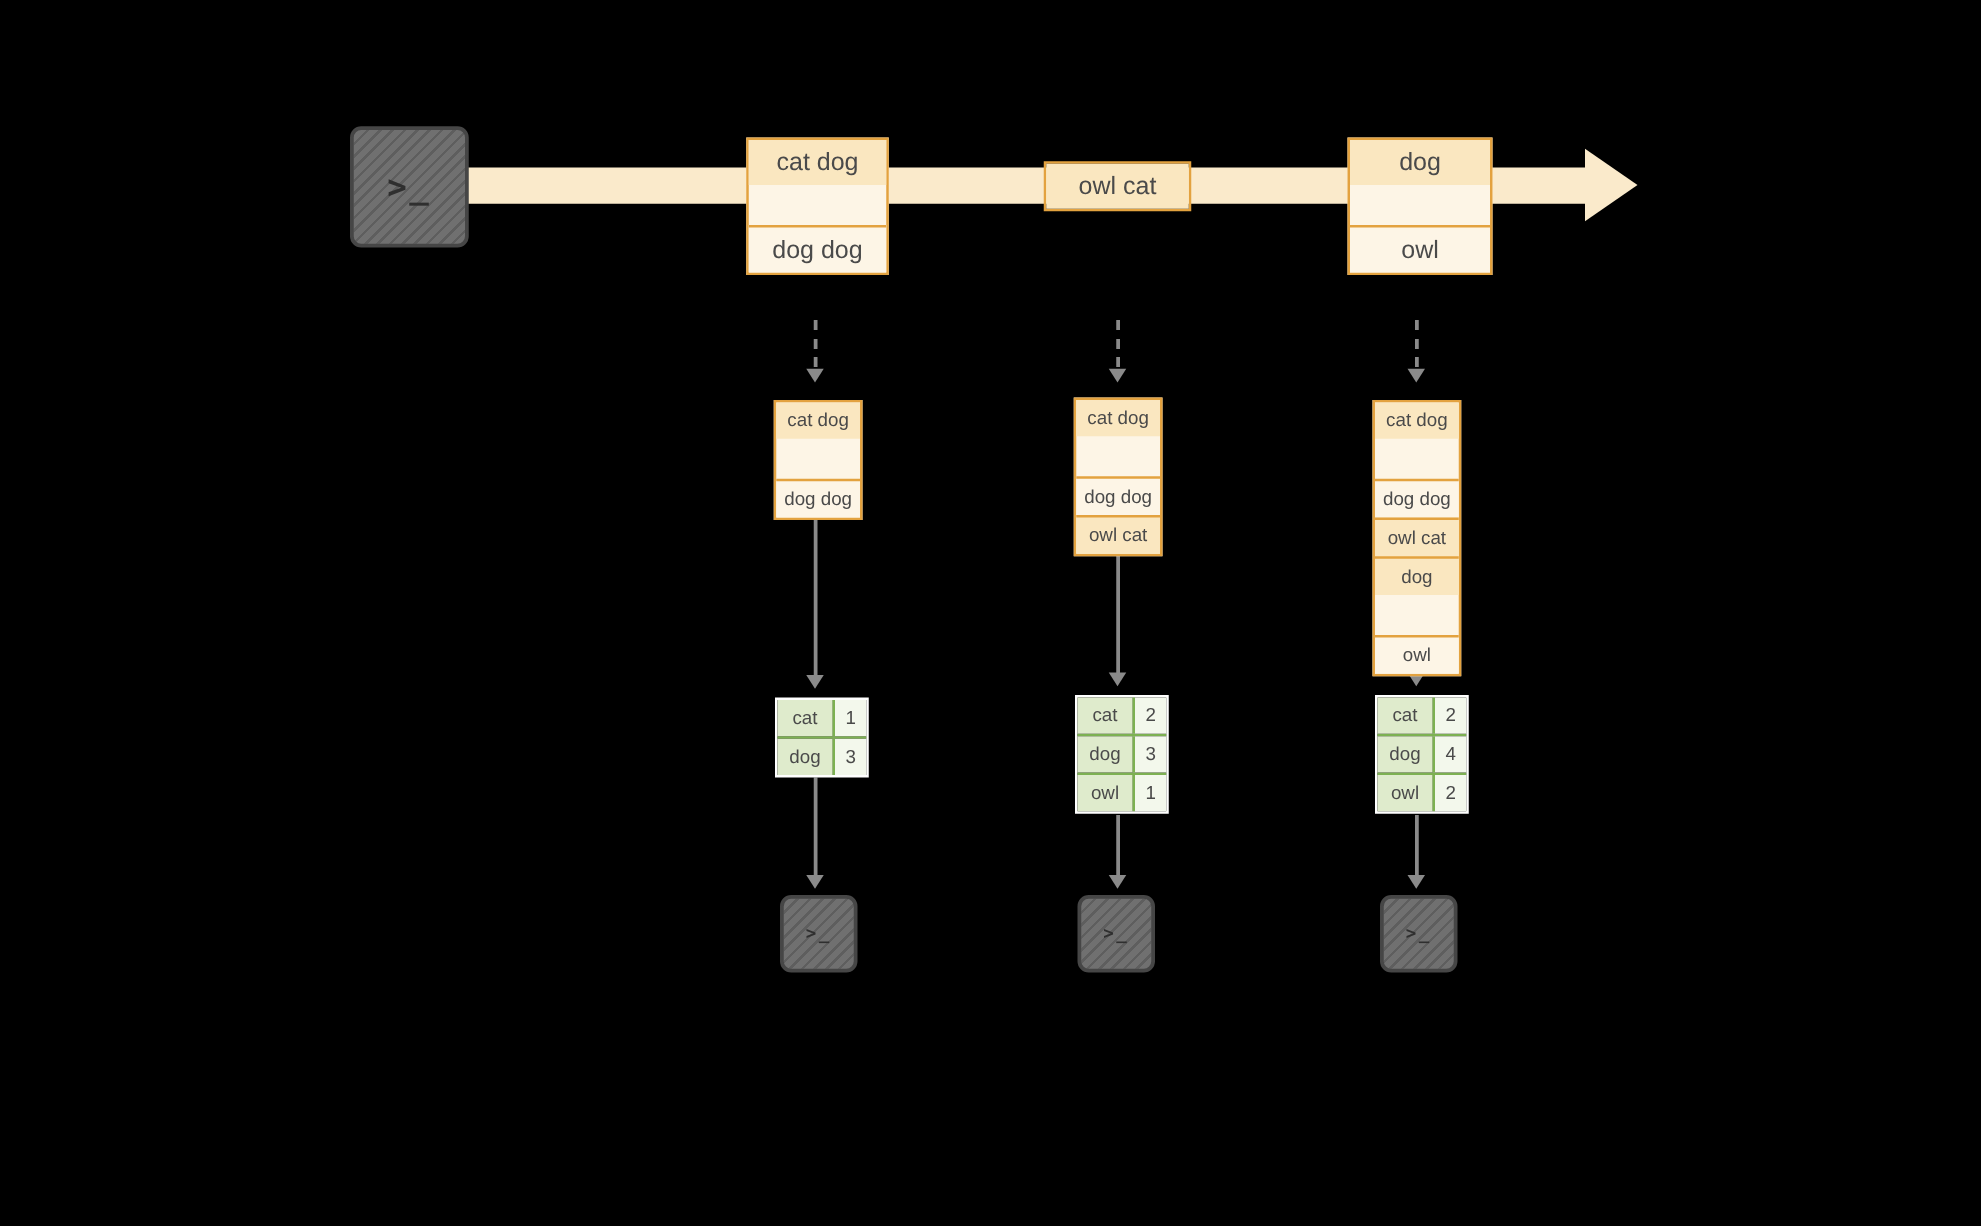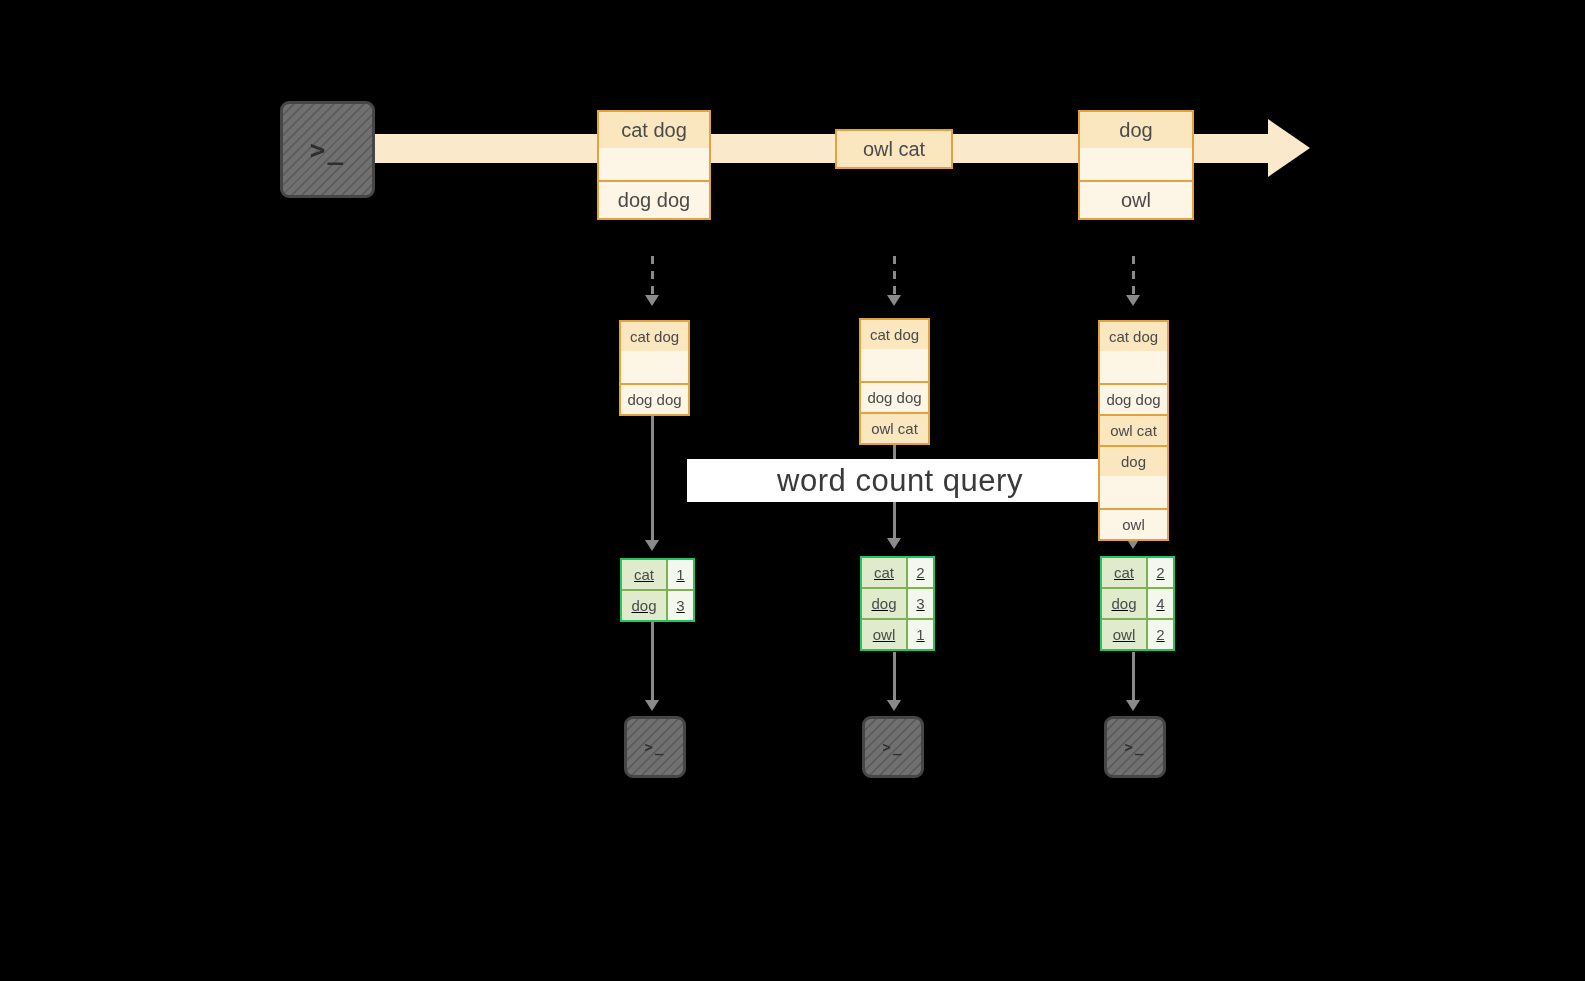--- a/index.html
+++ b/index.html
@@ -19,21 +19,21 @@
     font-size:20px;color:#4A4A4A;border-top:2px solid #E3A23F;}
   .box .row:first-child{border-top:none;}
   .itable{position:absolute;border:2px solid #E3A23F;z-index:3;background:#FDF5E6;}
   .itable .row{width:67px;height:29px;display:flex;align-items:center;justify-content:center;
     font-size:15px;color:#4A4A4A;border-top:2px solid #E3A23F;}
   .itable .row:first-child{border-top:none;}
   .dark{background:#FAE7C0;}
   .light{background:#FDF5E6;margin-top:32px;}
 
   
-  .rtable{position:absolute;border:2px solid #22c55e;z-index:3;text-decoration:underline;}
+  .rtable{position:absolute;border:2px solid #ffffff;z-index:3;}
   .rrow{display:flex;border-top:2px solid #7DB152;}
   .rrow:first-child{border-top:none;}
   .rrow .w{width:44px;height:29px;background:#DFEBCC;display:flex;align-items:center;justify-content:center;
     font-size:15px;color:#4A4A4A;}
   .rrow .c{width:25px;height:29px;background:#F3F8EC;border-left:2px solid #7DB152;
     display:flex;align-items:center;justify-content:center;font-size:15px;color:#4A4A4A;}
 
   
   .arrow{position:absolute;width:3px;z-index:1;}
   .arrow.solid{background:#8A8A8A;}
@@ -108,23 +108,20 @@
   <div class="arrow solid" style="left:651px;top:384px;height:157px;">
       <i class="head"></i>
     </div>
   <div class="arrow solid" style="left:893px;top:413px;height:126px;">
       <i class="head"></i>
     </div>
   <div class="arrow solid" style="left:1132px;top:477px;height:62px;">
       <i class="head"></i>
     </div>
 
-  <div class="qband">
-    <span>word count query</span>
-  </div>
 
   <div class="rtable" style="left:620px;top:558px;">
     <div class="rrow">
       <div class="w">cat</div>
       <div class="c">1</div>
     </div>
     <div class="rrow">
       <div class="w">dog</div>
       <div class="c">3</div>
     </div>

